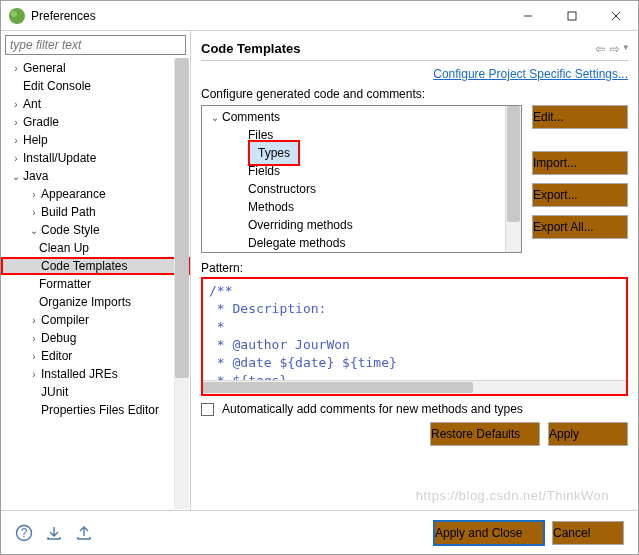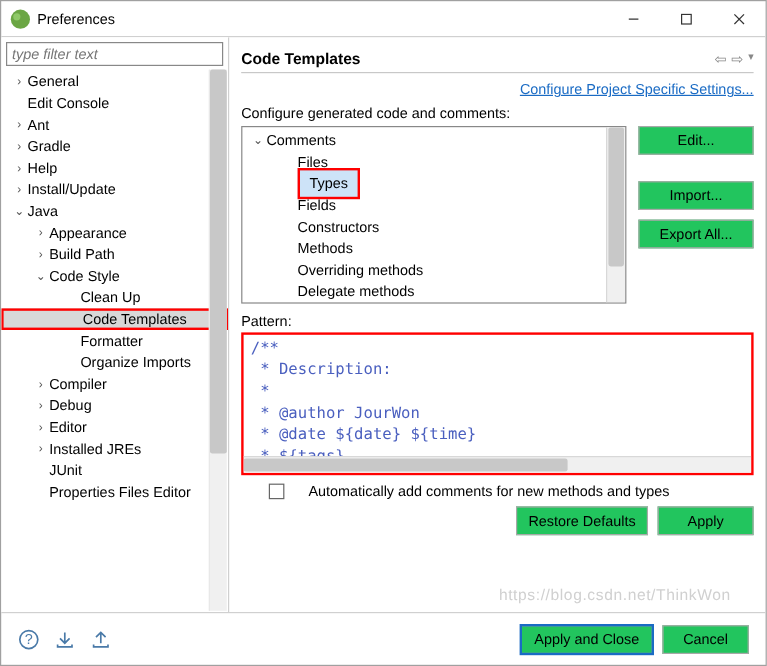--- a/index.html
+++ b/index.html
@@ -13,46 +13,46 @@
   .content { flex: 1; display: flex; overflow: hidden; }
   .left-pane { width: 190px; border-right: 1px solid #d0d0d0; display: flex; flex-direction: column; background: #fff; }
   .filter-input { margin: 4px 4px 2px 4px; border: 1px solid #888; padding: 2px 4px; color: #1d4ed8; font-style: italic; height: 20px; }
   .tree { flex: 1; overflow-y: auto; overflow-x: hidden; padding: 2px 0; position: relative; }
   .tree-scroll { position:absolute; right:1px; top:1px; bottom:1px; width:15px; background:#f0f0f0; border-left:1px solid #e8e8e8; }
   .tree-scroll-thumb { position:absolute; top:0; left:0; right:0; height:320px; background:#c8c8c8; border-radius:2px; }
   .tree-row { display: flex; align-items: center; height: 18px; padding-left: 4px; white-space: nowrap; cursor: default; }
   .tree-row .exp { width: 14px; text-align: center; color: #555; font-size: 10px; display:inline-block; }
   .tree-row.d1 { padding-left: 8px; }
   .tree-row.d2 { padding-left: 26px; }
-  .tree-row.d3 { padding-left: 52px; }
+  .tree-row.d3 { padding-left: 24px; }
   .tree-row.sel { background: #d8d8d8; }
   .hl-red { border: 2px solid #f00; }
   .right-pane { flex: 1; display: flex; flex-direction: column; padding: 6px 10px 0 10px; overflow: hidden; }
   .rp-head { display: flex; align-items: center; height: 24px; border-bottom: 1px solid #c8c8c8; margin-bottom: 4px; }
   .rp-title { font-weight: bold; font-size: 13px; flex: 1; }
   .rp-nav { display: flex; gap: 4px; color: #888; }
   .link { color: #1a6bc4; text-decoration: underline; text-align: right; display:block; margin: 2px 0 6px 0; }
   .gen-label { margin-bottom: 4px; }
   .gen-row { display: flex; gap: 10px; }
   .gen-tree-wrap { flex: 1; border: 1px solid #888; height: 148px; overflow: hidden; position: relative; background:#fff; }
   .gen-tree { padding: 2px 0; }
   .gen-tree .tree-row.d1 { padding-left: 6px; }
   .gen-tree .tree-row.d2 { padding-left: 32px; }
   .gen-tree .sel-item { background: #cde3f8; }
   .gen-scroll { position:absolute; right:0; top:0; bottom:0; width:16px; background:#f0f0f0; border-left:1px solid #d8d8d8; }
   .gen-scroll-thumb { position:absolute; left:1px; right:1px; top:0; height:116px; background:#c8c8c8; border-radius:2px; }
   .side-btns { display: flex; flex-direction: column; gap: 8px; width: 96px; }
-  .btn { border: 1px solid #a8a8a8; background: #22c55e; height: 24px; text-align: center; line-height: 22px; cursor: default; }
+  .btn { border: 1px solid #a8a8a8; background: #a16207; height: 24px; text-align: left; line-height: 22px; cursor: default; }
   .pattern-label { margin-top: 8px; }
   .pattern-box { border: 1px solid #888; height: 119px; margin-top: 2px; position: relative; overflow: hidden; background:#fff; }
   .pattern-box.hl-red { border: 2px solid #f00; }
   .pattern-code { font-family: Consolas, monospace; font-size: 13px; line-height: 18px; padding: 3px 6px; white-space: pre; color: #4a5fbf; }
   .hscroll { position:absolute; left:0; right:0; bottom:0; height:14px; background:#f0f0f0; border-top:1px solid #d8d8d8; }
   .hscroll-thumb{ position:absolute; left:0; top:1px; bottom:1px; width:270px; background:#c8c8c8; border-radius:2px; }
-  .chk-row { display:flex; align-items:center; margin-top:6px; gap:20px;margin-left:23px; }
+  .chk-row { display:flex; align-items:center; margin-top:6px; gap:8px; }
   .chk { width:13px; height:13px; border:1px solid #666; }
   .rp-btn-row { display:flex; justify-content:flex-end; gap:8px; margin-top:6px; }
   .footer { height: 44px; border-top:1px solid #d0d0d0; display:flex; align-items:center; padding: 0 14px; }
   .footer-icons { display:flex; gap:12px; color:#4a7aa8; align-items:center; }
   .footer-spacer { flex:1; }
   .footer-btns { display:flex; gap:8px; }
   .btn.primary-focus { outline: 2px solid #1a6bc4; outline-offset:-1px; }
   .wm { position:absolute; right:30px; bottom:52px; color:#d0d0d0; font-size:13px; letter-spacing:0.5px; pointer-events:none; }
   svg { display:block; }
   .ico16 { width:18px; height:18px; }
@@ -222,20 +222,21 @@
             </div>
           </div>
         <div class="gen-scroll">
             <div class="gen-scroll-thumb"></div>
           </div>
       </div>
       <div class="side-btns">
         <div class="btn">Edit...</div>
         <div style="height:6px"></div>
         <div class="btn">Import...</div>
+        <div class="btn">Export...</div>
         <div class="btn">Export All...</div>
       </div>
     </div>
     <div class="pattern-label">Pattern:</div>
     <div class="pattern-box hl-red">
       <div class="pattern-code">/**
  * Description: 
  *
  * @author JourWon
  * @date ${date} ${time}

